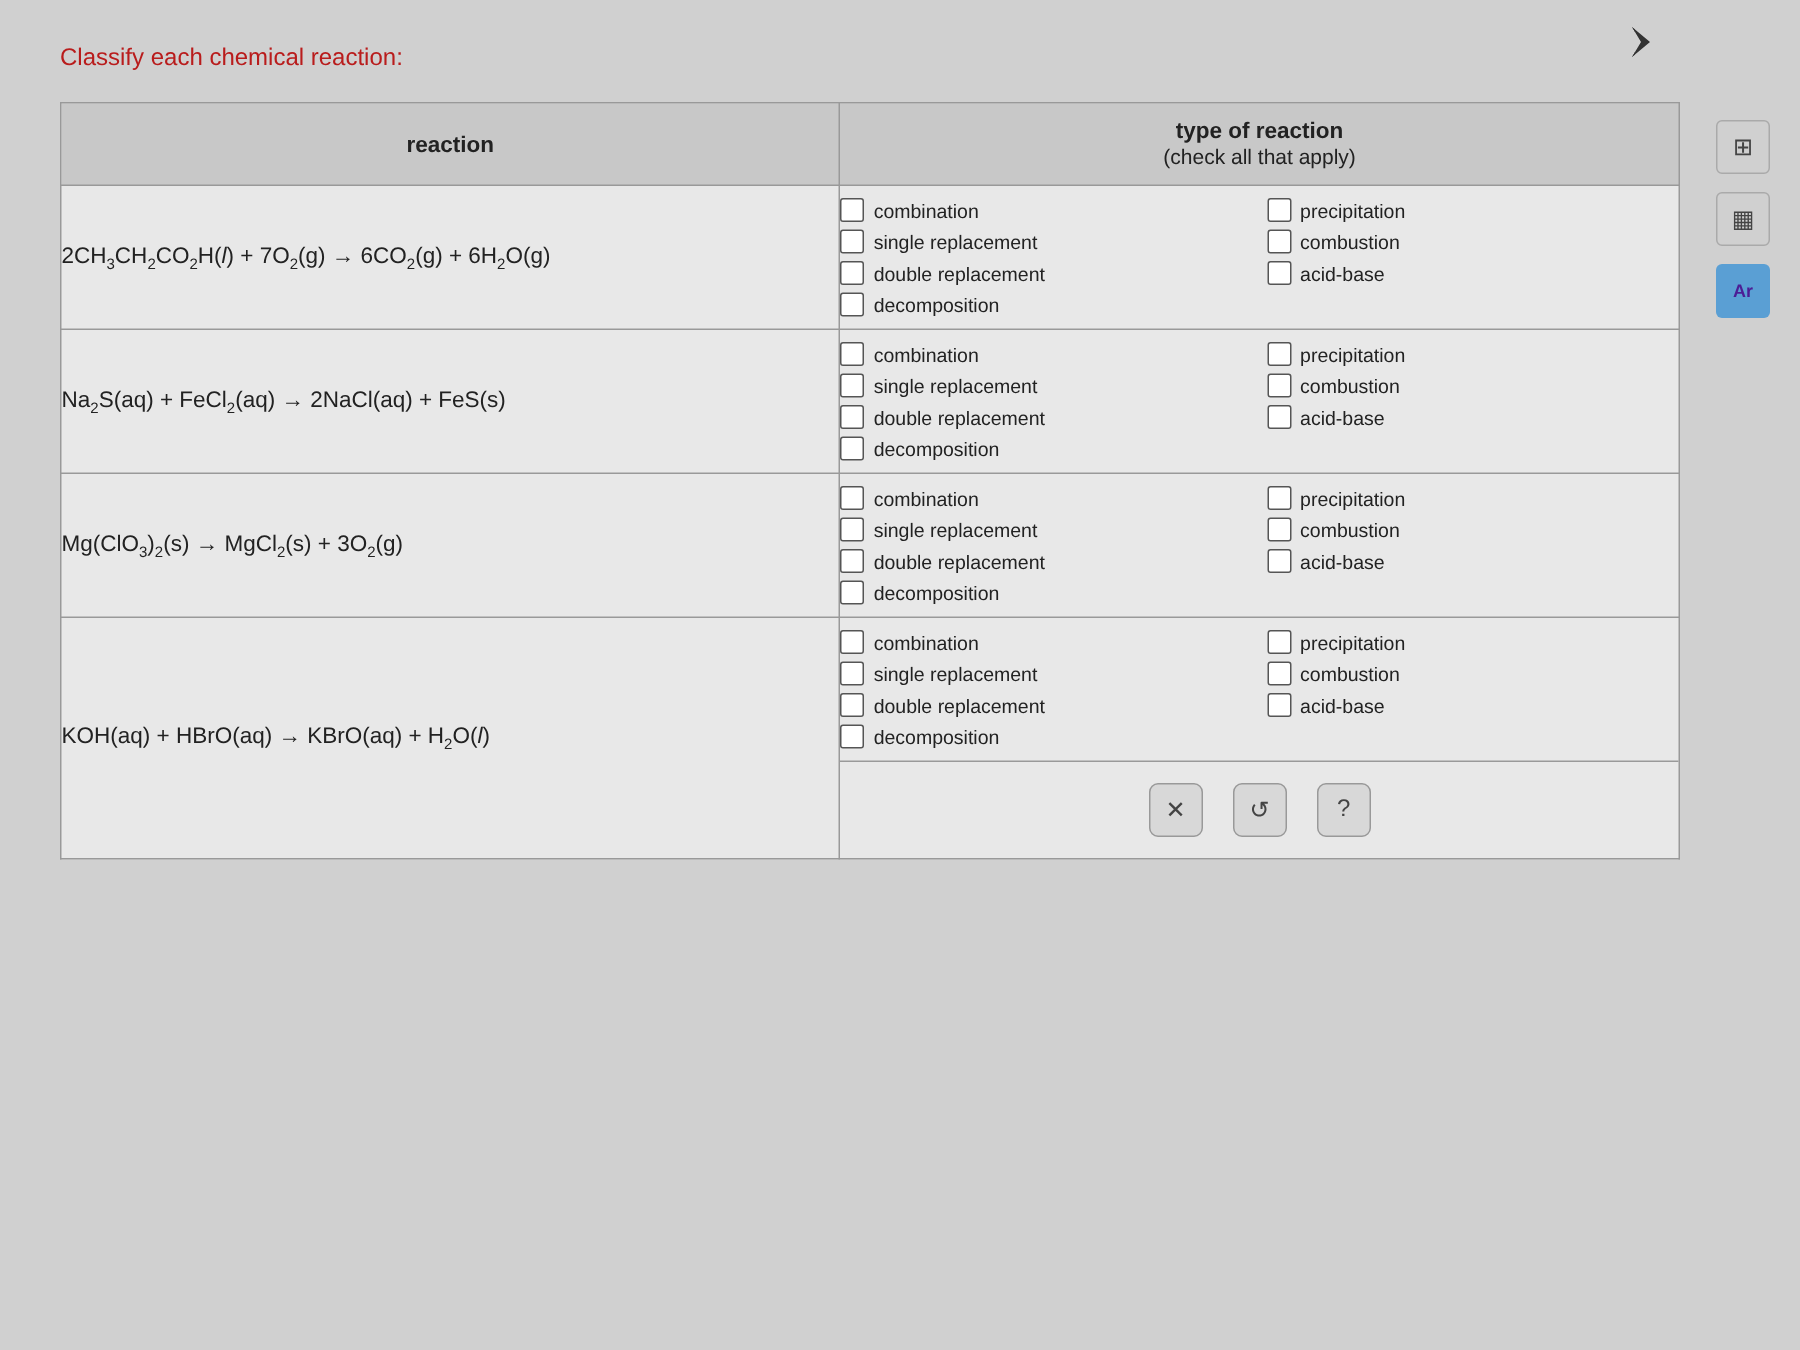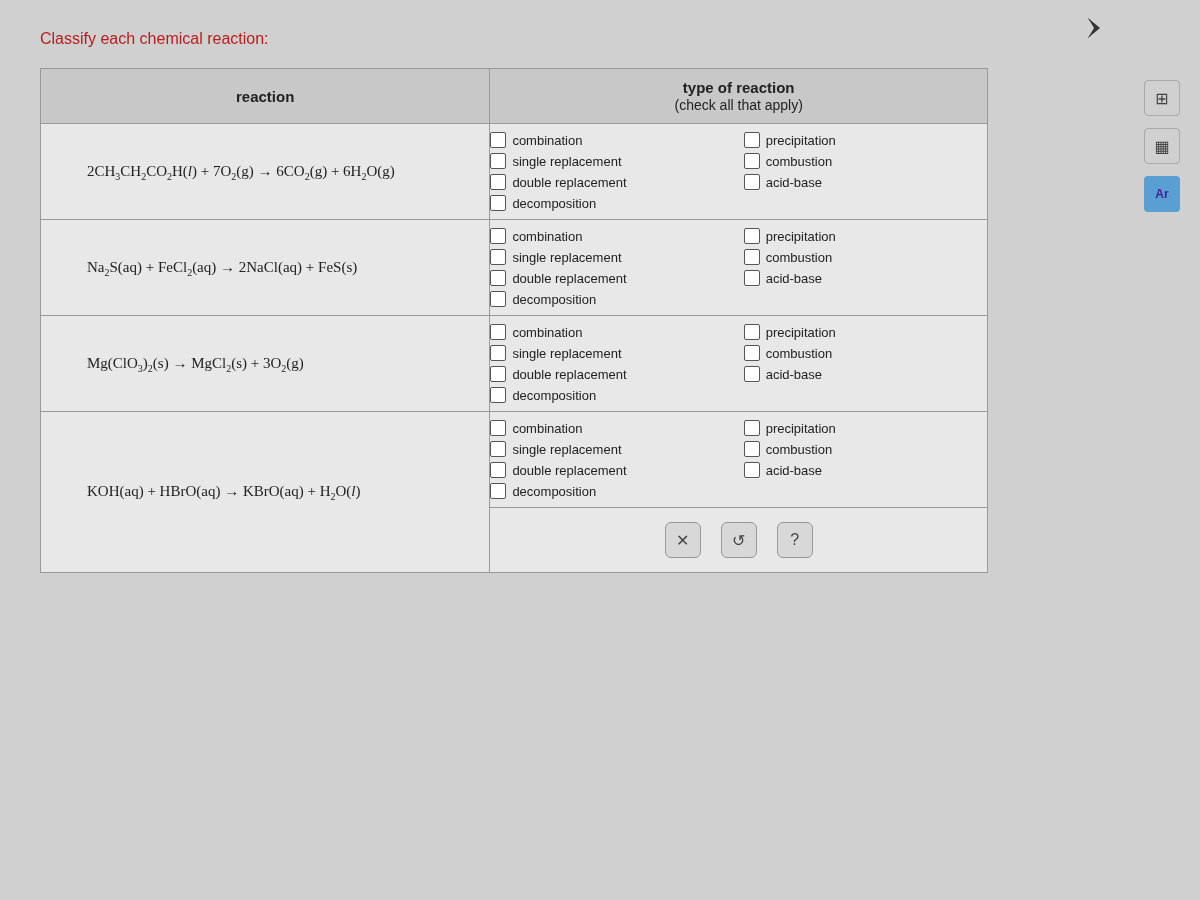--- a/index.html
+++ b/index.html
@@ -21,21 +21,21 @@
 
     .page-title {
       font-size: 16px;
       font-weight: normal;
       margin-bottom: 20px;
       color: #b91c1c;
     }
 
     .main-table {
       border-collapse: collapse;
-      width: 948px;
+      width: 1080px;
       background: #e8e8e8;
     }
 
     .main-table th, .main-table td {
       border: 1px solid #999;
       padding: 0;
     }
 
     .header-row th {
       background: #c8c8c8;
@@ -97,23 +97,22 @@
       background: white;
       border-radius: 2px;
       flex-shrink: 0;
     }
 
     .checkbox-item input[type="checkbox"]:checked {
       background: #555;
     }
 
     .math-text {
-      font-family: Liberation Serif, serif;
+      font-family: Liberation Sans, sans-serif;
       font-size: 15px;
-      margin-left: 46px;
     }
 
     sub {
       font-size: 10px;
     }
 
     .bottom-buttons {
       display: flex;
       justify-content: center;
       gap: 20px;

